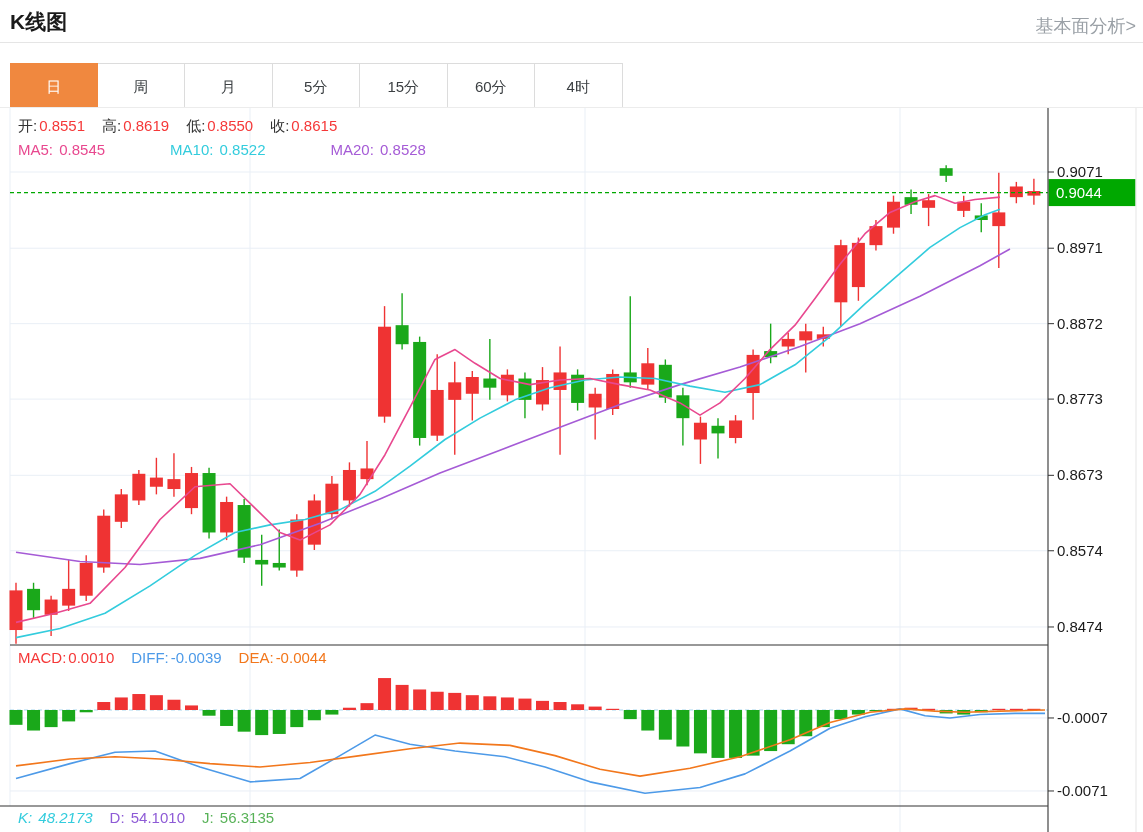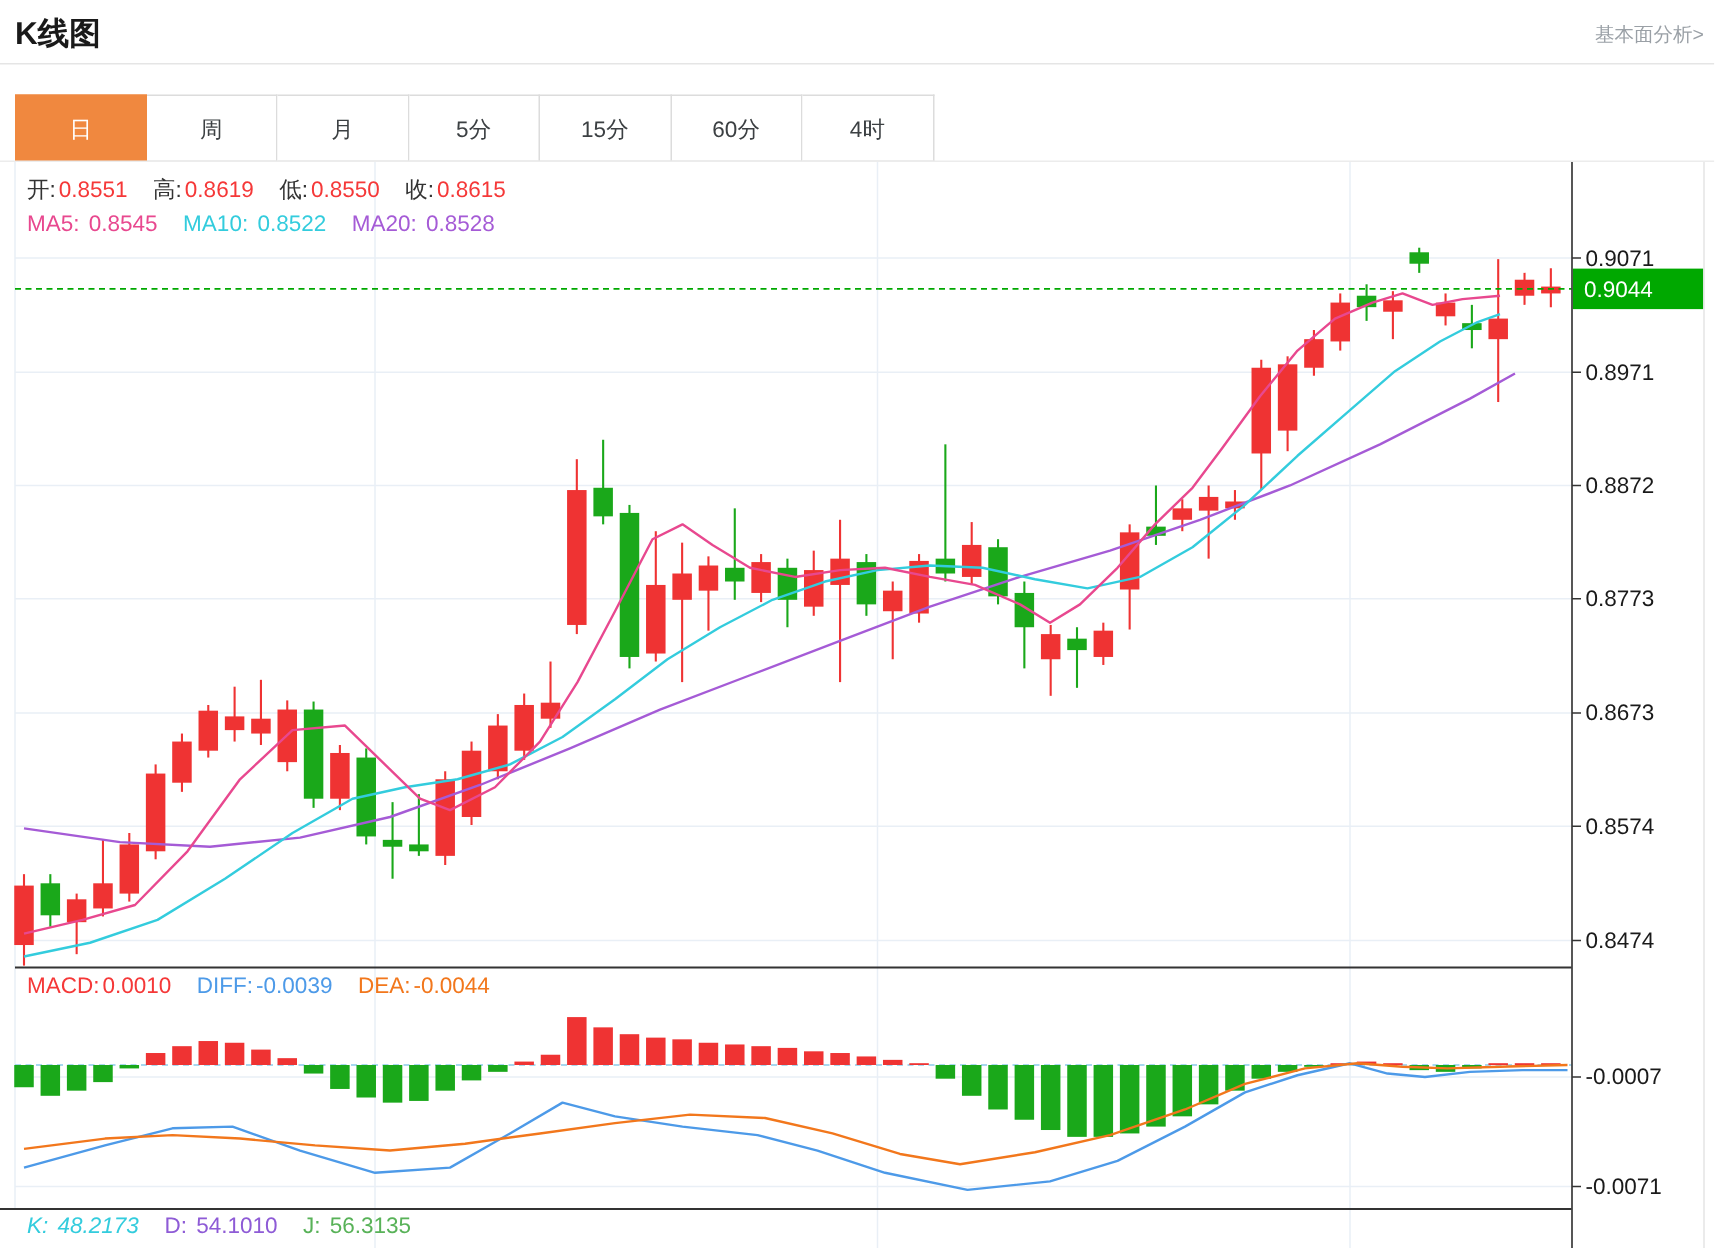--- a/index.html
+++ b/index.html
@@ -1,36 +1,36 @@
 <!DOCTYPE html>
 <html><head>
 <meta charset="utf-8">
 <style>
   html,body{margin:0;padding:0;background:#fff;font-family:"Liberation Sans",sans-serif;}
   .page{position:relative;width:1143px;height:832px;background:#fff;overflow:hidden;}
 
   .header-title{position:absolute;left:10px;top:8px;font-size:21px;font-weight:bold;color:#1a1a1a;margin:0;}
-  .fund-link{position:absolute;right:7px;top:14px;font-size:13px;color:#9aa0a6;text-decoration:none;cursor:pointer;}
+  .fund-link{position:absolute;right:7px;top:14px;font-size:18px;color:#9aa0a6;text-decoration:none;cursor:pointer;}
   .header-divider{position:absolute;left:0;top:42px;width:1143px;height:1px;background:#e5e5e5;}
 
   .tabs{position:absolute;left:10px;top:63px;display:flex;height:45px;}
   .tab{width:87.5px;height:45px;line-height:45px;text-align:center;font-size:15px;color:#3c4043;
        background:#fff;border:1px solid #dcdcdc;border-left:none;box-sizing:border-box;cursor:pointer;}
   .tab:first-child{border-left:1px solid #dcdcdc;}
   .tab.active{background:#f0883f;border-color:#f0883f;color:#fff;}
   .tabs-underline{position:absolute;left:0;top:107px;width:1143px;height:1px;background:#ececec;}
 
   #chart-svg{position:absolute;left:0;top:0;width:1143px;height:832px;pointer-events:none;}
 
   .legend{position:absolute;display:flex;white-space:nowrap;font-size:15px;color:#333;}
   .legend .item{margin-right:17px;}
   .legend .v{margin-left:2px;}
   .ohlc-row{left:18px;top:117px;}
   .ohlc-row .v{color:#f53838;text-align:center;}
-  .ma-row{left:18px;top:141px;}
+  .ma-row{left:18px;top:141px;gap:48px;}
   .macd-row{left:18px;top:649px;}
   .kdj-row{left:18px;top:809px;}
   .c-ma5{color:#e8488f;} .c-ma10{color:#33ccdd;} .c-ma20{color:#a55bd6;}
   .c-macd{color:#f53838;} .c-diff{color:#4d9ae8;} .c-dea{color:#f2771c;}
   .c-k{color:#33ccdd;font-style:italic;} .c-d{color:#8e5bd6;} .c-j{color:#58b258;}
 </style>
 </head>
 <body>
 
 <div class="page">

